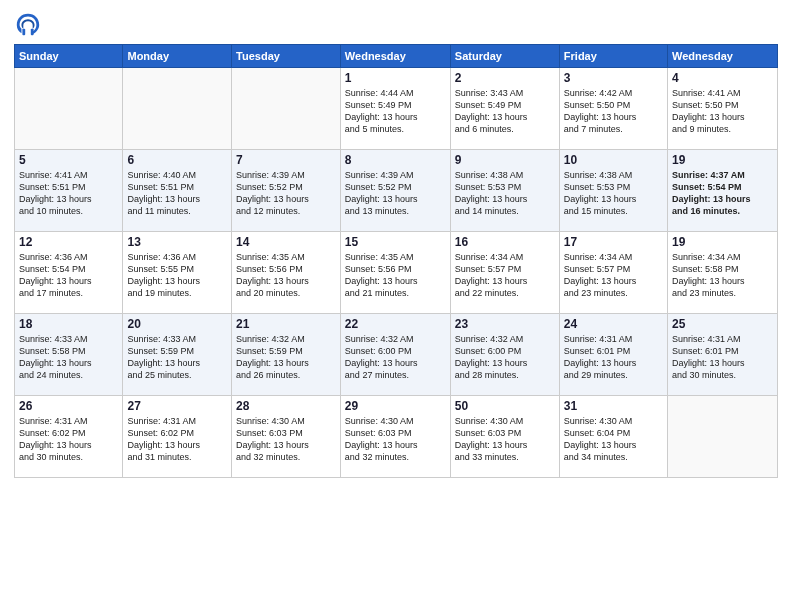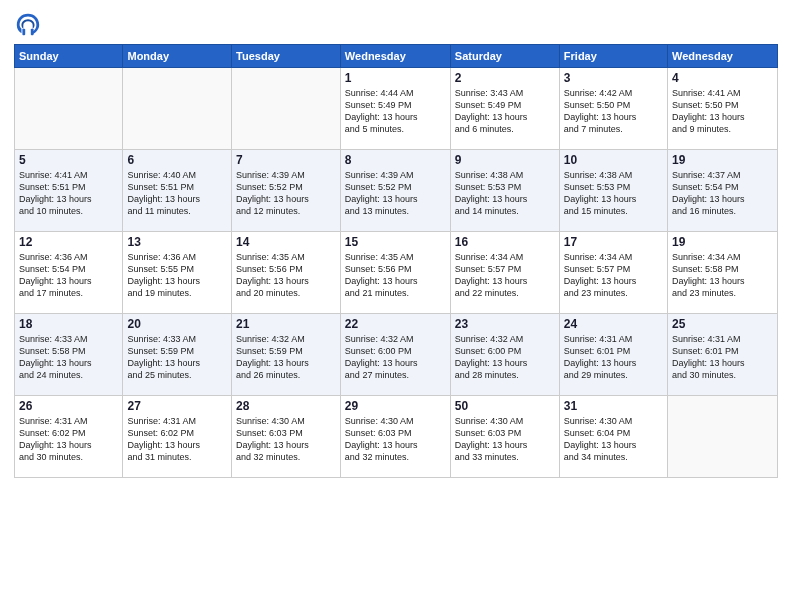--- a/index.html
+++ b/index.html
@@ -208,21 +208,21 @@
           </td>
           <td>
             <div class="day-num">10</div>
             <div class="day-info" style="white-space: pre-line;">Sunrise: 4:38 AM
 Sunset: 5:53 PM
 Daylight: 13 hours
 and 15 minutes.</div>
           </td>
           <td>
             <div class="day-num">19</div>
-            <div class="day-info" style="white-space: pre-line;">Sunrise: 4:37 AM
+            <div class="day-info" style="white-space: pre-line; font-weight: bold;">Sunrise: 4:37 AM
 Sunset: 5:54 PM
 Daylight: 13 hours
 and 16 minutes.</div>
           </td>
         </tr>
         <tr>
           <td>
             <div class="day-num">12</div>
             <div class="day-info" style="white-space: pre-line;">Sunrise: 4:36 AM
 Sunset: 5:54 PM

